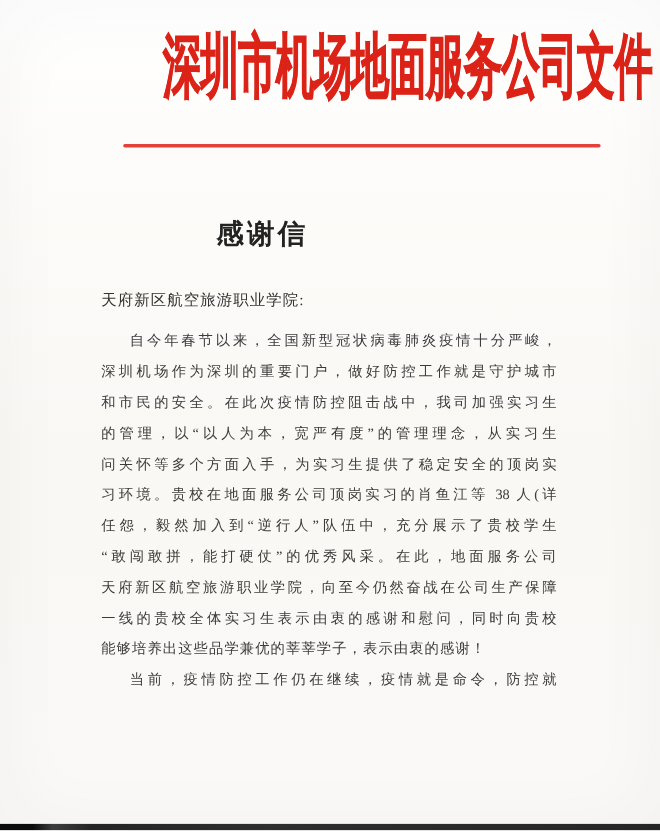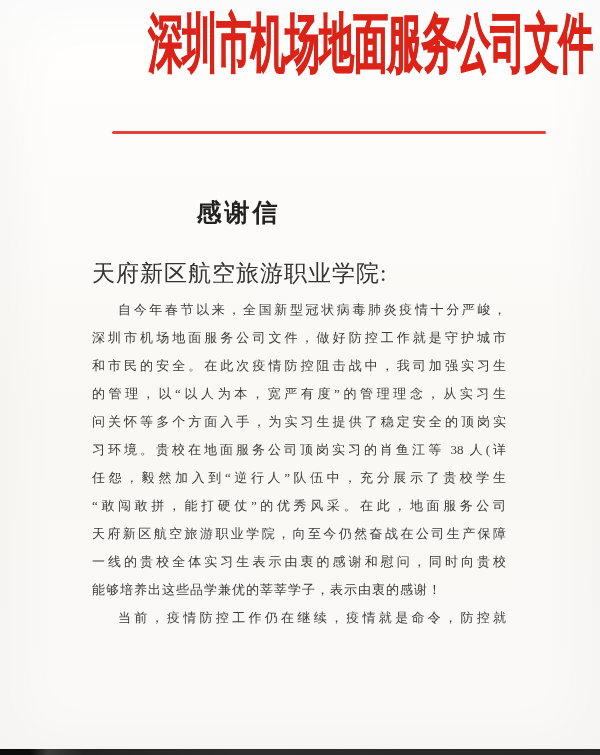--- a/index.html
+++ b/index.html
@@ -12,21 +12,21 @@
     position: relative;
     width: 600px;
     height: 755px;
     background: linear-gradient(180deg, #ffffff 0%, #fdfcfa 18%, #faf8f5 55%, #fbf9f7 100%);
     box-shadow: inset 0 0 70px rgba(60,50,40,0.04);
     overflow: hidden;
   }
   
   .letterhead-wrap {
     position: absolute;
-    top: 1px;
+    top: 18px;
     left: 0;
     width: 551px;
     text-align: left;
     white-space: nowrap;
   }
   .letterhead {
     display: inline-block;
     font-size: 58px;
     font-weight: bold;
     letter-spacing: -1px;
@@ -55,21 +55,21 @@
     color: #222222;
   }
   
   .letter-body {
     position: absolute;
     top: 260px;
     left: 92px;
     width: 414px;
   }
   .salutation {
-    font-size: 23px;
+    font-size: 14px;
     line-height: 28px;
     height: 28px;
     color: #333333;
     letter-spacing: 1px;
     margin-bottom: 8px;
   }
   .line {
     font-size: 13px;
     height: 28px;
     line-height: 28px;
@@ -100,21 +100,21 @@
   </div>
 
   <div class="red-rule" style="background: rgb(226, 66, 58);"></div>
 
   <div class="doc-title">感谢信</div>
 
   <div class="letter-body">
     <div class="salutation">天府新区航空旅游职业学院:</div>
     <div id="lines">
         <div class="line indent">自今年春节以来，全国新型冠状病毒肺炎疫情十分严峻，</div>
-        <div class="line">深圳市机场地面服务公司文件，做好防控工作就是守护城市</div>
+        <div class="line">深圳机场作为深圳的重要门户，做好防控工作就是守护城市</div>
         <div class="line">和市民的安全。在此次疫情防控阻击战中，我司加强实习生</div>
         <div class="line">的管理，以“以人为本，宽严有度”的管理理念，从实习生</div>
         <div class="line">问关怀等多个方面入手，为实习生提供了稳定安全的顶岗实</div>
         <div class="line">习环境。贵校在地面服务公司顶岗实习的肖鱼江等 38 人(详</div>
         <div class="line">任怨，毅然加入到“逆行人”队伍中，充分展示了贵校学生</div>
         <div class="line">“敢闯敢拼，能打硬仗”的优秀风采。在此，地面服务公司</div>
         <div class="line">天府新区航空旅游职业学院，向至今仍然奋战在公司生产保障</div>
         <div class="line">一线的贵校全体实习生表示由衷的感谢和慰问，同时向贵校</div>
         <div class="line last">能够培养出这些品学兼优的莘莘学子，表示由衷的感谢！</div>
         <div class="line indent">当前，疫情防控工作仍在继续，疫情就是命令，防控就</div>

